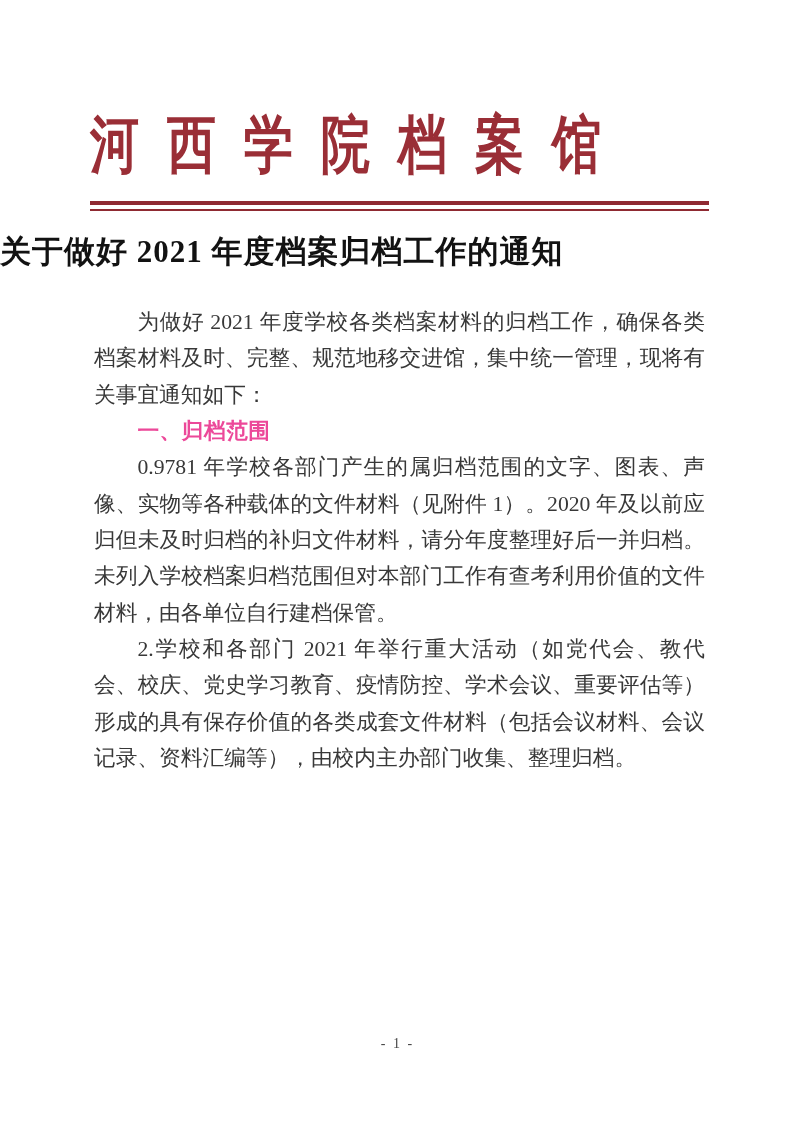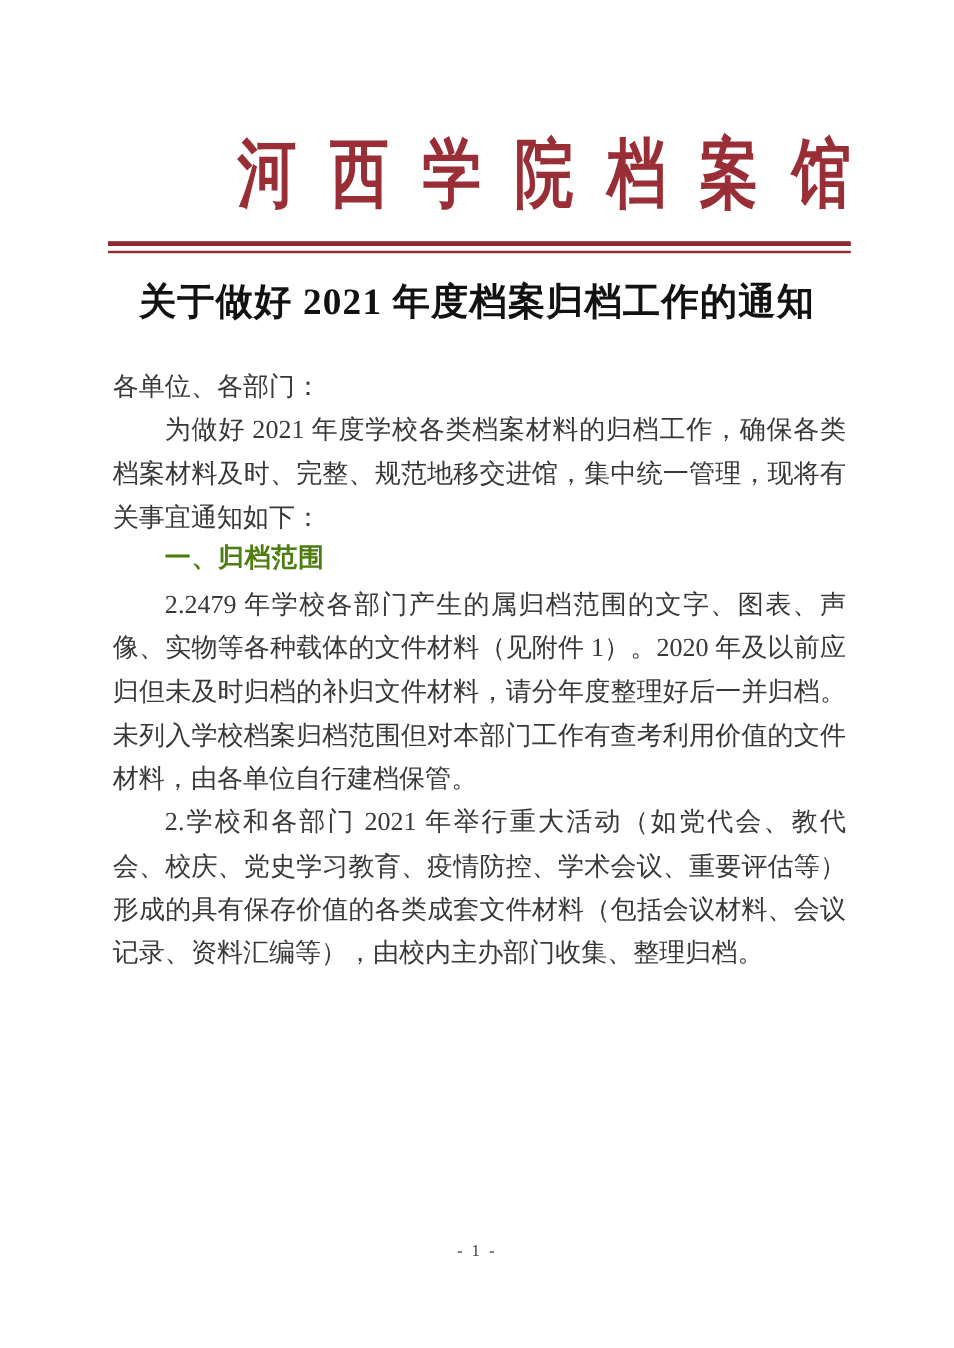--- a/index.html
+++ b/index.html
@@ -12,21 +12,21 @@
     width:795px;height:1123px;
     font-family:"Liberation Serif","DejaVu Serif",serif;
     position:relative;overflow:hidden;
   }
   .page{
     position:absolute;left:0;top:0;width:795px;height:1123px;background:#ffffff;
   }
   
   .letterhead{
     position:absolute;left:90px;top:112px;width:619px;
-    display:flex;justify-content:flex-end;
+    display:flex;justify-content:flex-start;
   }
   .org-name{
     color:var(--red);
     font-family:"Liberation Serif","DejaVu Serif",serif;
     font-weight:700;
     font-size:49px;
     line-height:52px;
     letter-spacing:28px;
     margin-right:-28px;              
     white-space:nowrap;
@@ -34,21 +34,20 @@
     transform-origin:top center;
   }
   .double-rule{
     position:absolute;left:90px;top:201px;width:619px;height:10px;
     border-top:4px solid var(--rule);
     border-bottom:2px solid var(--rule);
   }
   
   .doc-title{
     position:absolute;left:0;top:233px;width:795px;
-    text-align:center;
     font-family:"Liberation Serif","DejaVu Serif",serif;
     font-weight:700;
     font-size:31px;
     line-height:38px;
     color:#121212;
     letter-spacing:1px;
   }
   
   .body-text{
     position:absolute;left:94px;top:304px;width:611px;
@@ -56,23 +55,23 @@
     line-height:36.33px;
     color:#383838;
     text-align:justify;
     text-justify:inter-ideograph;
   }
   .body-text p{margin:0;}
   .salutation{text-indent:0;}
   .paragraph{text-indent:2em;}
   .section-heading{
     text-indent:2em;
-    font-family:Liberation Mono, monospace;
+    font-family:Liberation Serif, serif;
     font-weight:700;
-    color:#4d7c0f;
+    color:#ec4899;
     letter-spacing:0.5px;
   }
   
   .page-footer{
     position:absolute;left:0;top:1036px;width:795px;
     text-align:center;
     font-size:14px;
     letter-spacing:2px;
     color:#454545;
     font-family:"Liberation Serif","DejaVu Serif",serif;
@@ -85,24 +84,23 @@
 
   <div class="letterhead">
     <div class="org-name">河西学院档案馆</div>
   </div>
 
   <div class="double-rule"></div>
 
   <div class="doc-title">关于做好 2021 年度档案归档工作的通知</div>
 
   <div class="body-text">
-    <p class="salutation">各单位、各部门：</p>
     <p class="paragraph">为做好 2021 年度学校各类档案材料的归档工作，确保各类档案材料及时、完整、规范地移交进馆，集中统一管理，现将有关事宜通知如下：</p>
     <p class="section-heading">一、归档范围</p>
-    <p class="paragraph">2.2479 年学校各部门产生的属归档范围的文字、图表、声像、实物等各种载体的文件材料（见附件 1）。2020 年及以前应归但未及时归档的补归文件材料，请分年度整理好后一并归档。未列入学校档案归档范围但对本部门工作有查考利用价值的文件材料，由各单位自行建档保管。</p>
+    <p class="paragraph">0.9781 年学校各部门产生的属归档范围的文字、图表、声像、实物等各种载体的文件材料（见附件 1）。2020 年及以前应归但未及时归档的补归文件材料，请分年度整理好后一并归档。未列入学校档案归档范围但对本部门工作有查考利用价值的文件材料，由各单位自行建档保管。</p>
     <p class="paragraph">2.学校和各部门 2021 年举行重大活动（如党代会、教代会、校庆、党史学习教育、疫情防控、学术会议、重要评估等）形成的具有保存价值的各类成套文件材料（包括会议材料、会议记录、资料汇编等），由校内主办部门收集、整理归档。</p>
   </div>
 
   <div class="page-footer">
     <span>- 1 -</span>
   </div>
 
 </div>
 
 </body></html>

